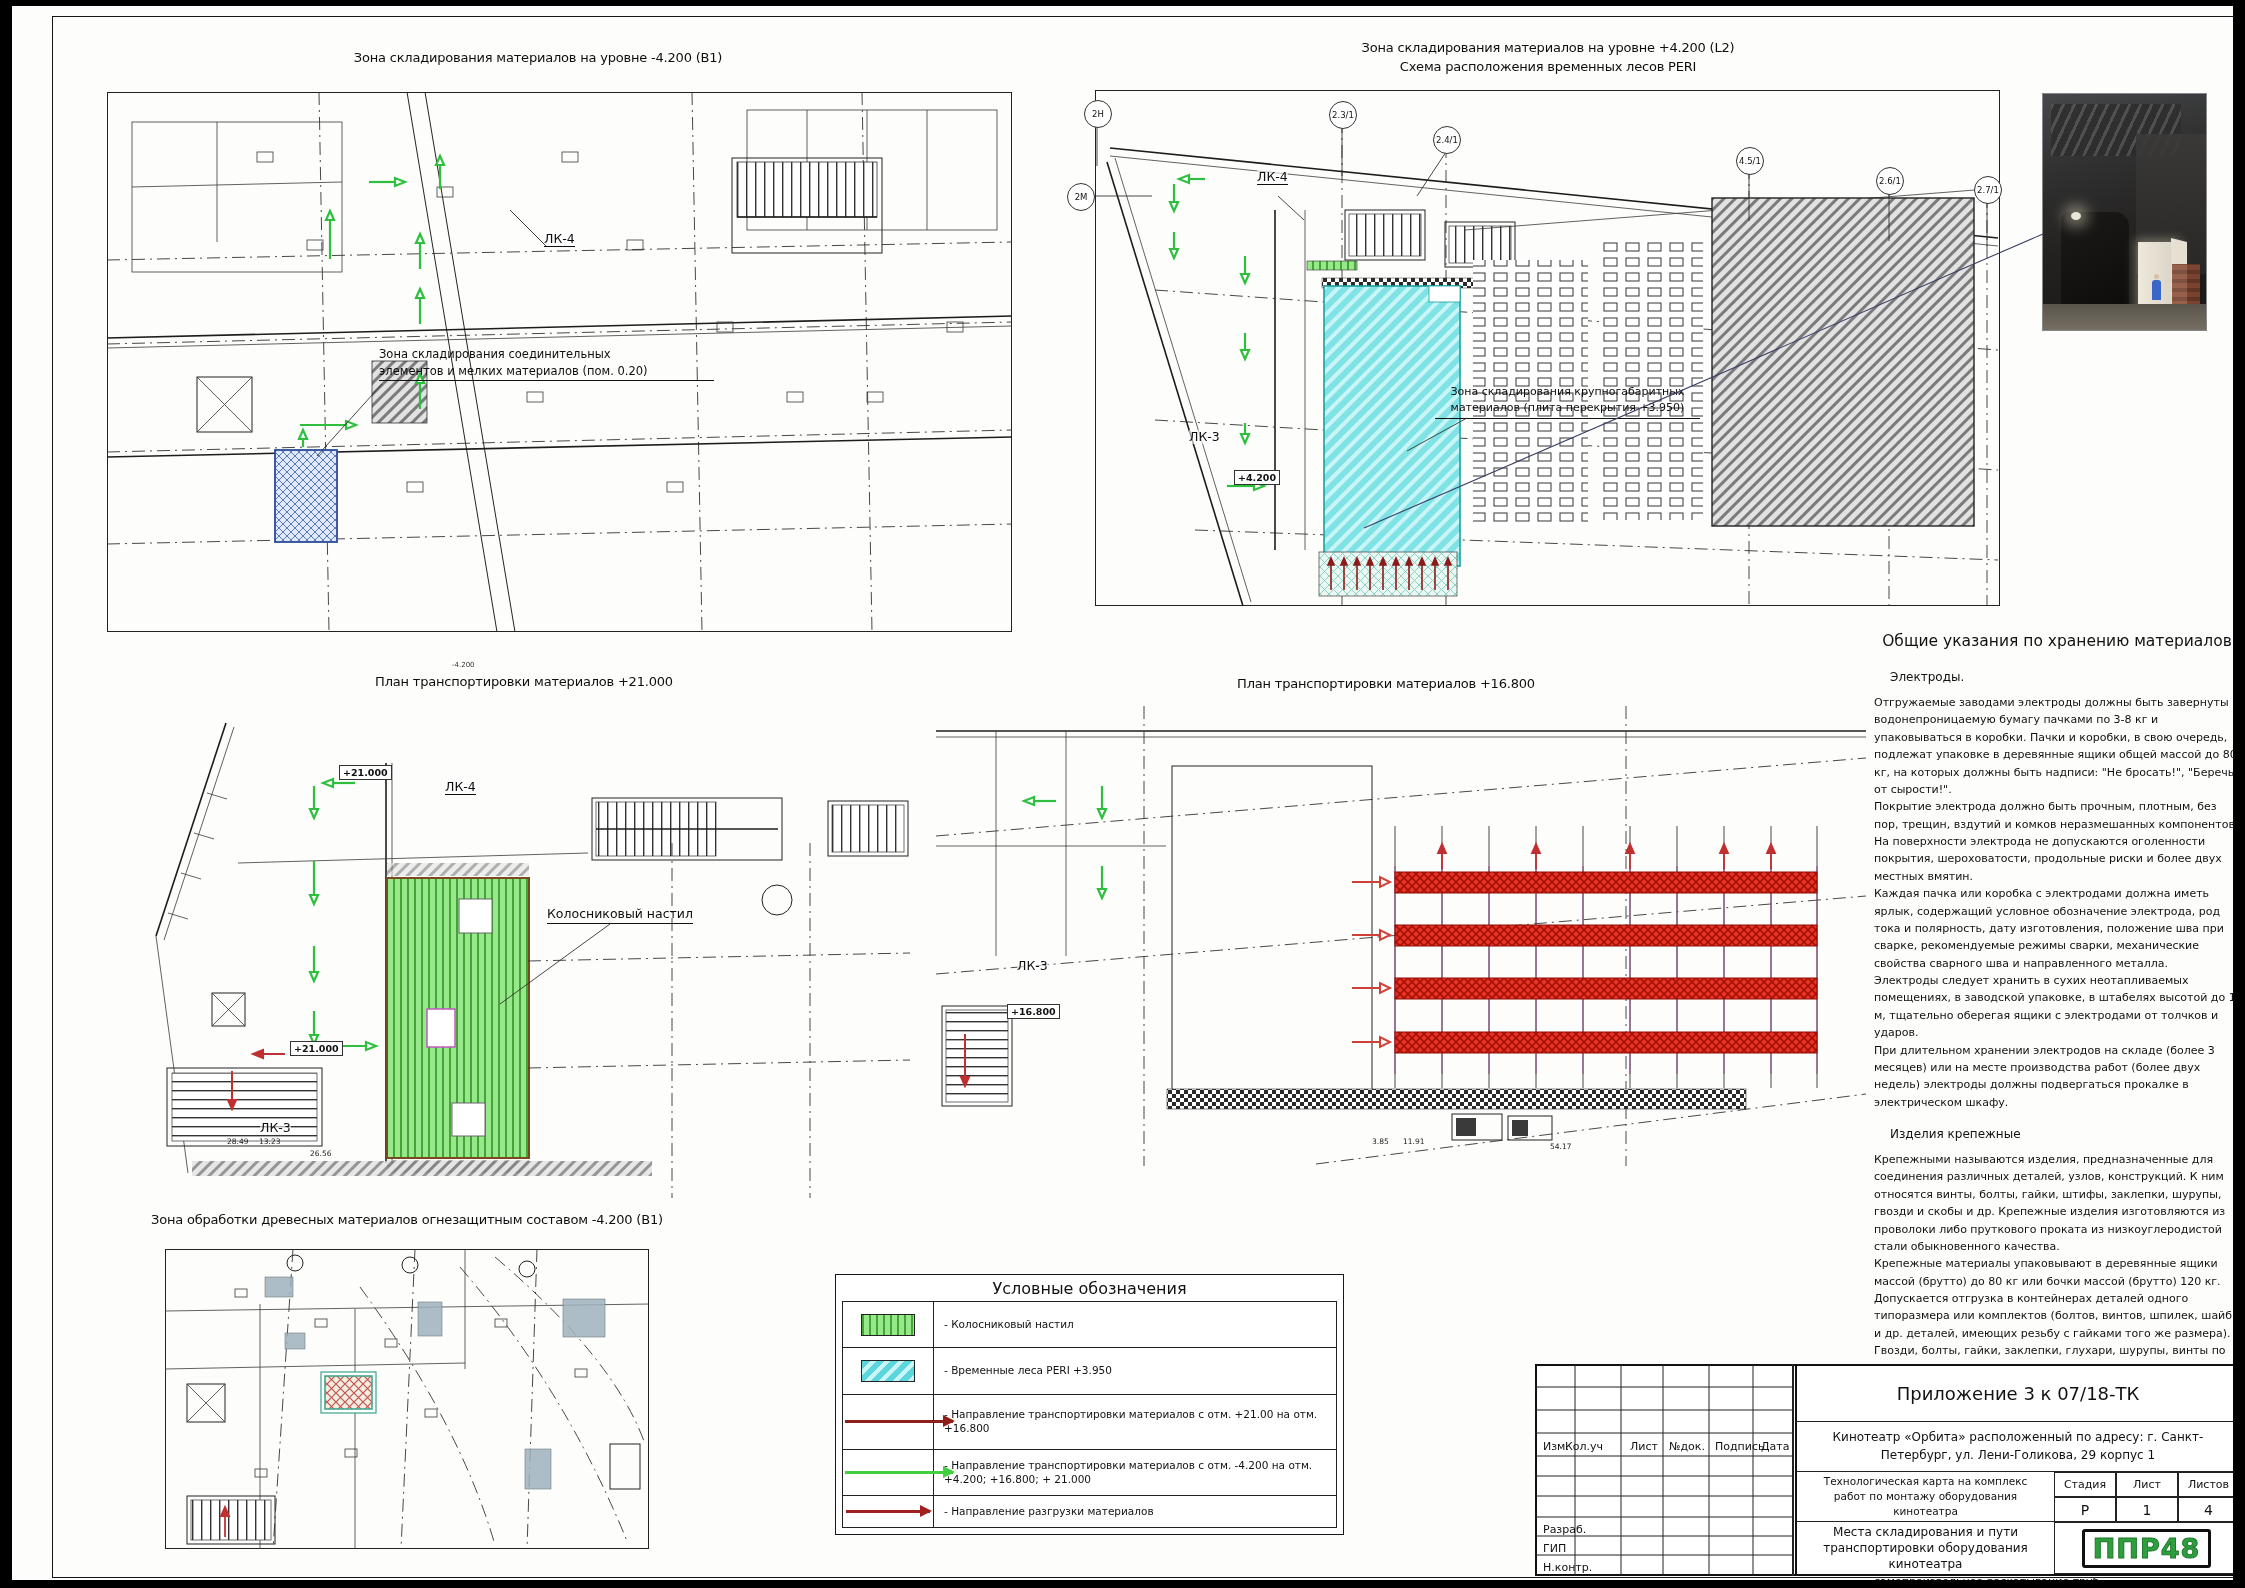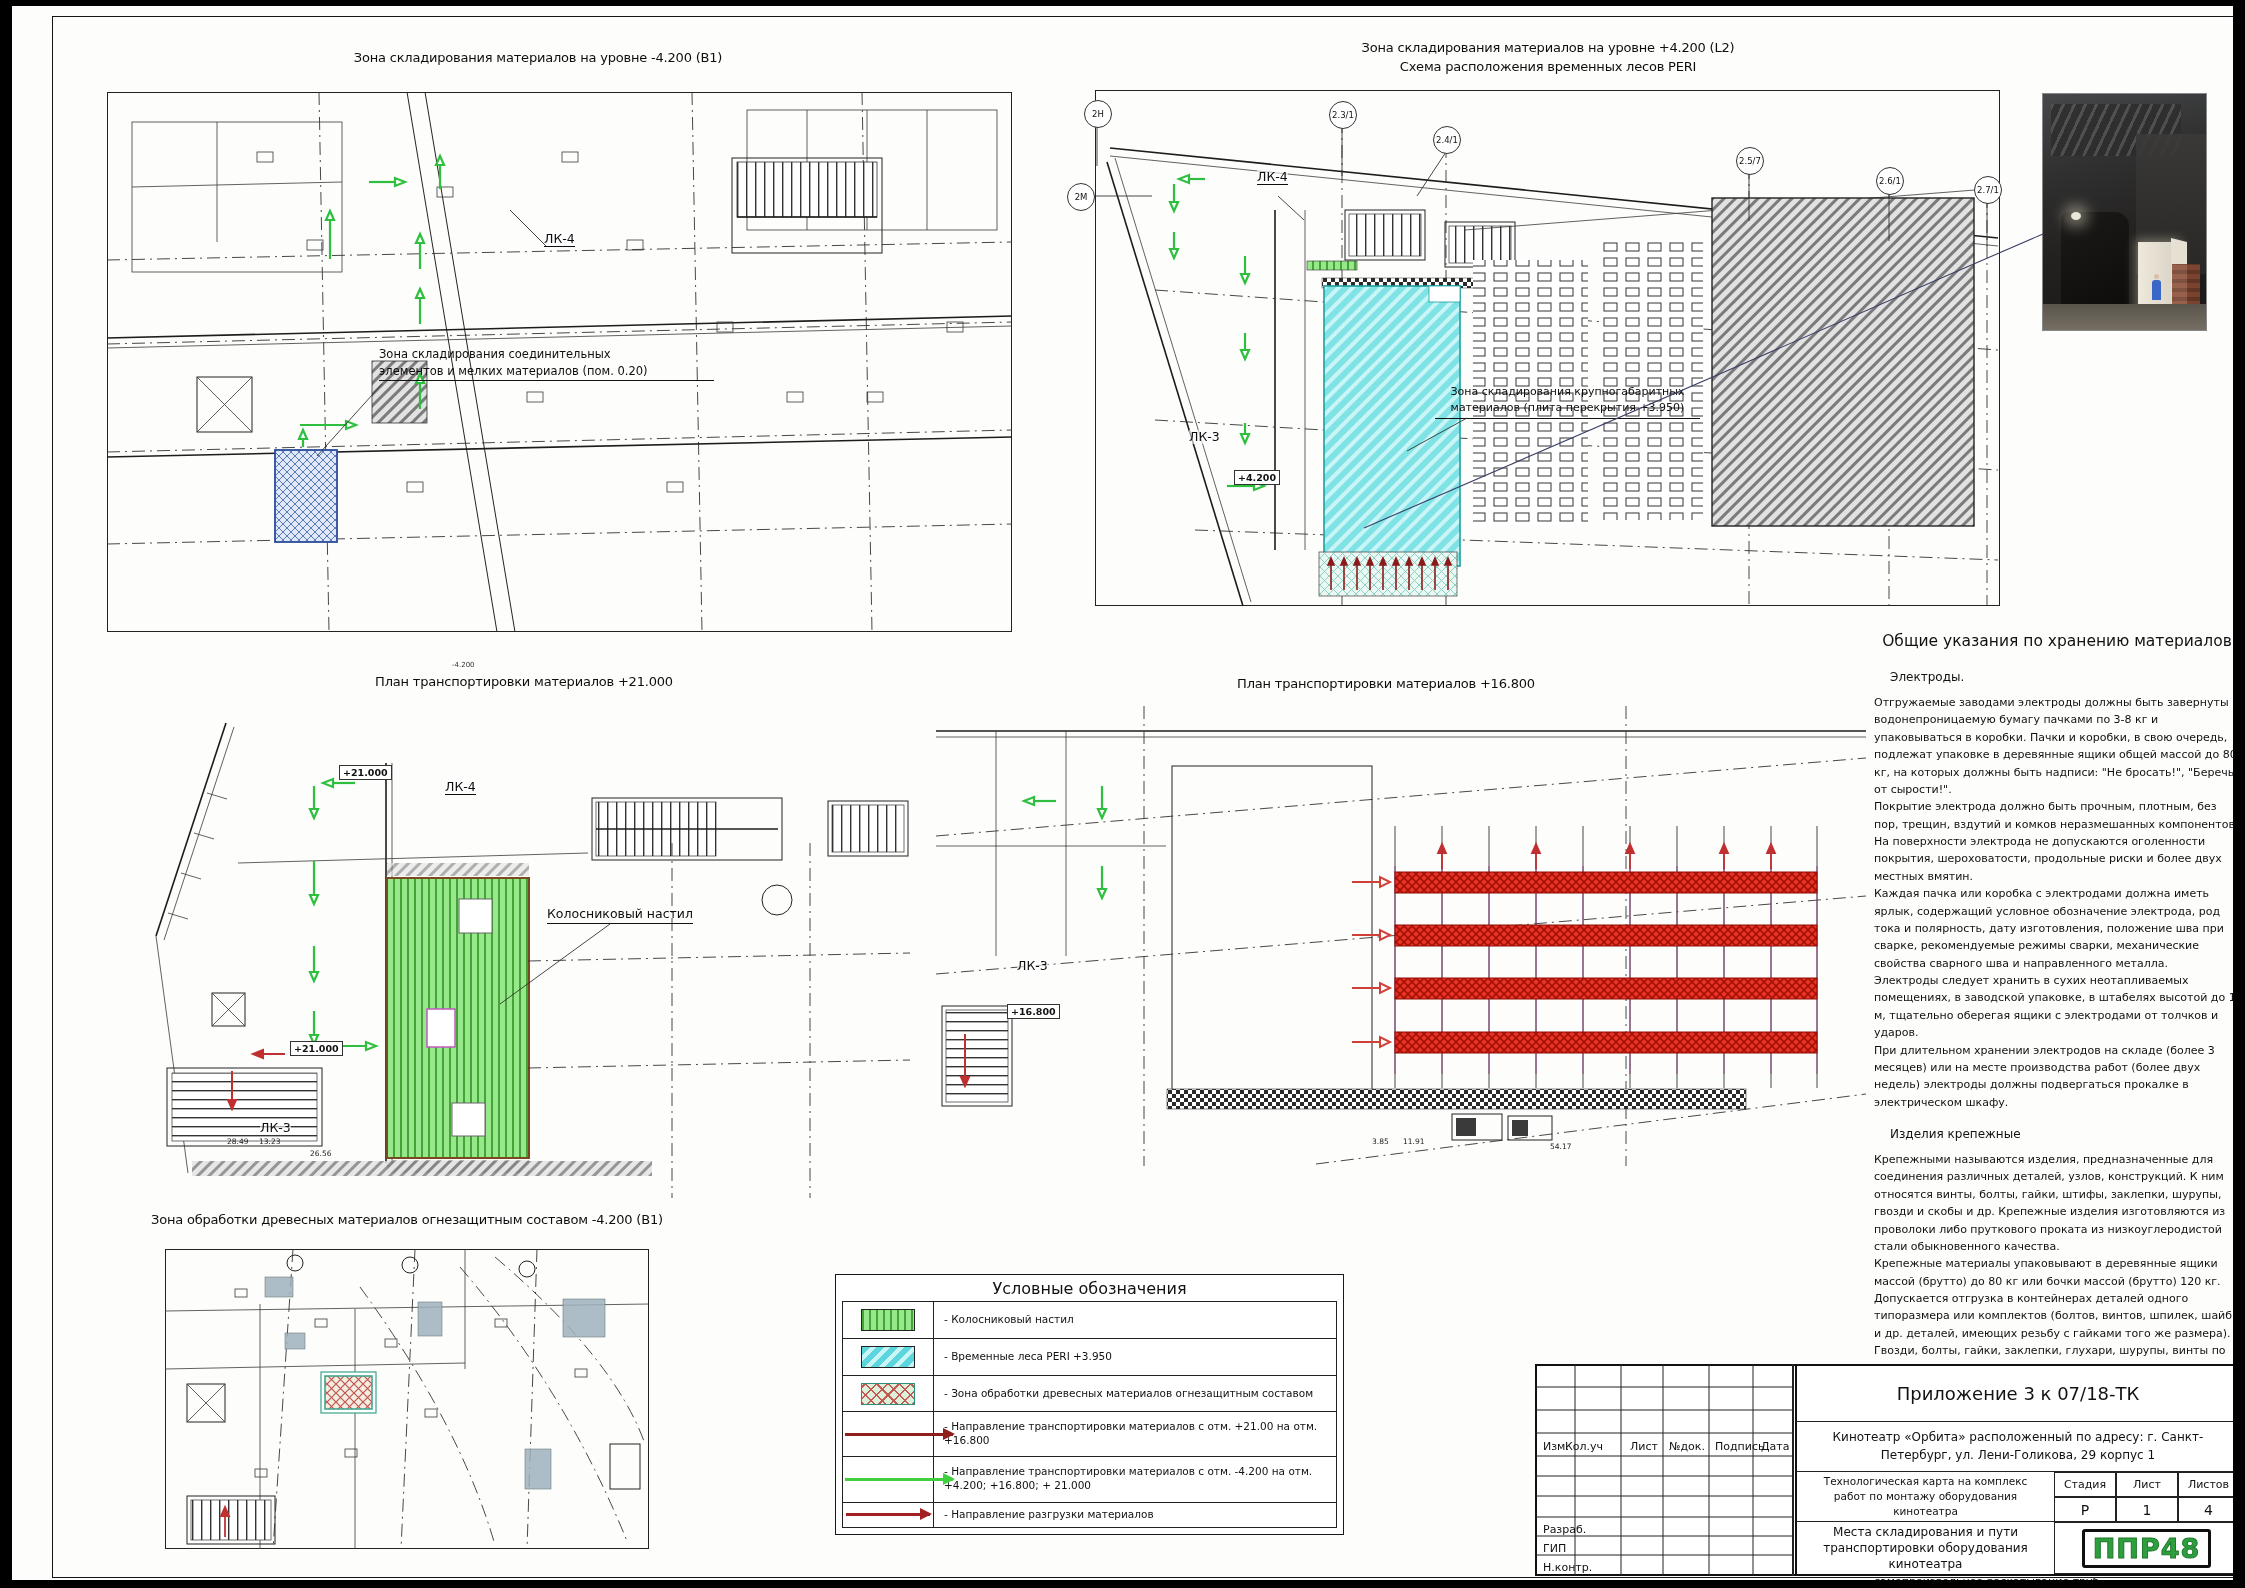--- a/index.html
+++ b/index.html
@@ -273,21 +273,21 @@
     <div class="lk" style="left:94px;top:340px;border-bottom:none;">ЛК-3</div>
     <div class="tag" style="left:139px;top:380px;">+4.200</div>
     <div class="ann" style="left:340px;top:294px;width:265px;text-align:center;font-size:11px;border-bottom:1px solid #111;padding-bottom:2px;">Зона складирования крупногабаритных
 материалов (плита перекрытия +3.950)</div>
   </div>
 
   <div class="bub" style="left:1072px;top:94px;">2Н</div>
   <div class="bub" style="left:1055px;top:177px;">2М</div>
   <div class="bub" style="left:1317px;top:95px;">2.3/1</div>
   <div class="bub" style="left:1421px;top:120px;">2.4/1</div>
-  <div class="bub" style="left:1724px;top:141px;">2.5/7</div>
+  <div class="bub" style="left:1724px;top:141px;">4.5/1</div>
   <div class="bub" style="left:1864px;top:161px;">2.6/1</div>
   <div class="bub" style="left:1962px;top:170px;">2.7/1</div>
 
   <div id="photo">
     <div class="beam"></div>
     <div class="wallshade"></div>
     <div class="tarp"></div>
     <div class="lamp"></div>
     <div class="door"></div>
     <div class="doorleaf"></div>
@@ -516,24 +516,20 @@
       <tbody>
           <tr>
         <td class="sw"><span class="swatch sw-green"></span></td>
         <td>- Колосниковый настил</td>
       </tr>
       <tr>
         <td class="sw"><span class="swatch sw-cyanh"></span></td>
         <td>- Временные леса PERI +3.950</td>
       </tr>
       <tr>
-        <td class="sw"><span class="swatch sw-redx"></span></td>
-        <td>- Зона обработки древесных материалов огнезащитным составом</td>
-      </tr>
-      <tr>
         <td class="sw"><span class="larrow arr-dred"></span></td>
         <td>- Направление транспортировки материалов с отм. +21.00 на отм. +16.800</td>
       </tr>
       <tr style="height:46px;">
         <td class="sw"><span class="larrow arr-green"></span></td>
         <td>- Направление транспортировки материалов с отм. -4.200 на отм. +4.200; +16.800; + 21.000</td>
       </tr>
       <tr>
         <td class="sw"><span class="larrow arr-red"></span></td>
         <td>- Направление разгрузки материалов</td>

